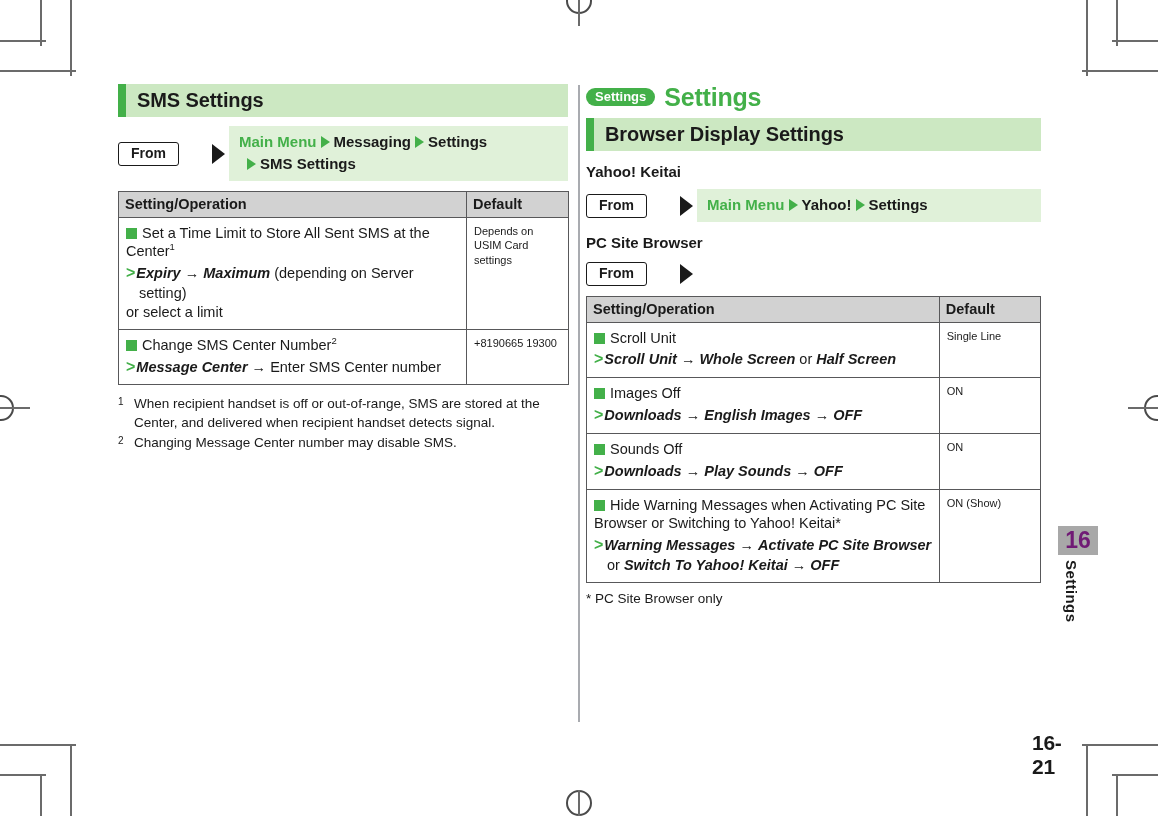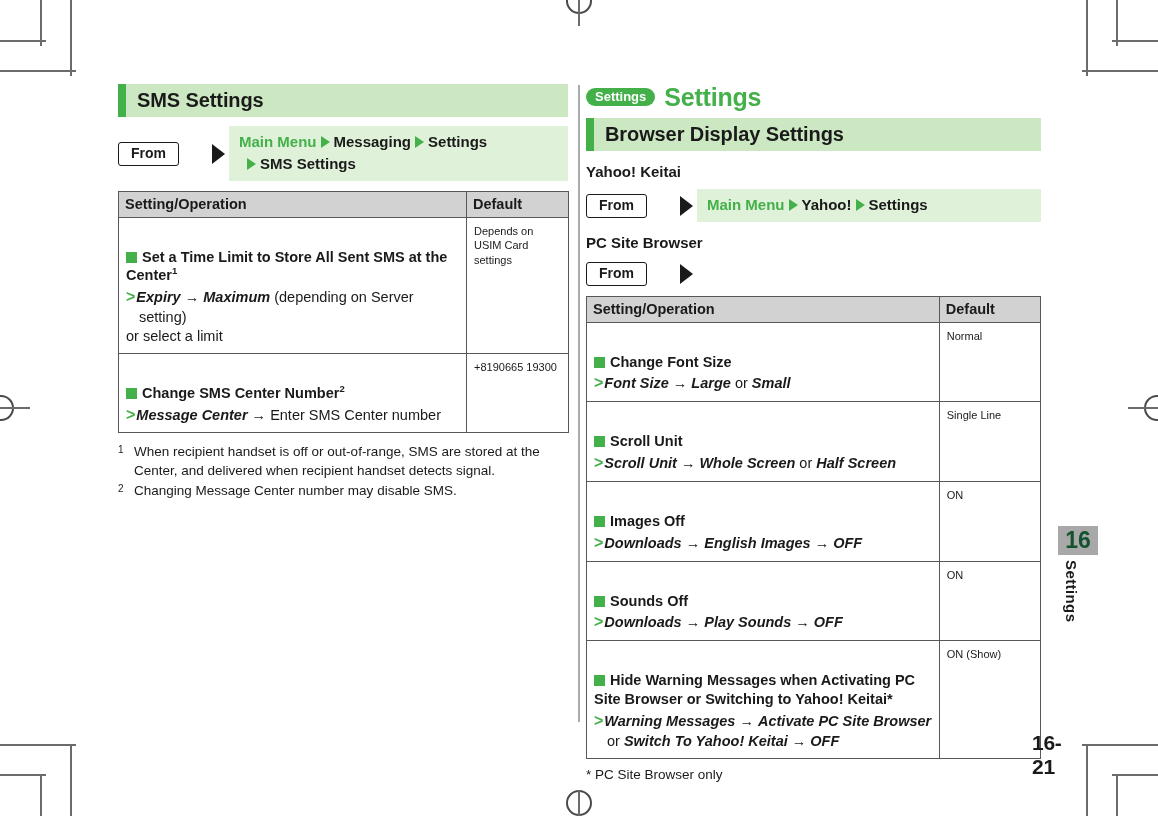--- a/index.html
+++ b/index.html
@@ -173,21 +173,21 @@
     font-weight: normal;
   }
   .sq {
     display: inline-block;
     width: 11px;
     height: 11px;
     background: #43b049;
     margin-right: 5px;
     vertical-align: -1px;
   }
-  .op-title { font-weight: bold; margin-top: 24px; }
+  .op-title { font-weight: normal; }
   .op-step {
     margin-top: 2px;
     text-indent: -13px;
     padding-left: 13px;
   }
   .gt {
     color: #43b049;
     font-weight: bold;
     font-size: 16px;
     margin-right: 1px;
@@ -212,21 +212,21 @@
   .star-note { margin-top: 8px; font-size: 13.5px; }
 
   
   .tab-num {
     position: absolute;
     left: 1058px;
     top: 526px;
     width: 40px;
     height: 29px;
     background: #a8a8a8;
-    color: #14532d;
+    color: #701a75;
     font-size: 23px;
     font-weight: bold;
     display: flex;
     align-items: center;
     justify-content: center;
   }
   .tab-word {
     position: absolute;
     left: 1063px;
     top: 560px;
@@ -386,27 +386,20 @@
           <col style="width:352px;">
           <col style="width:101px;">
         </colgroup>
       <thead>
         <tr>
           <th>Setting/Operation</th>
           <th>Default</th>
         </tr>
       </thead>
       <tbody id="right-tbody">
-          <tr>
-            <td class="op">
-              <div class="op-title"><span class="sq"></span><span>Change Font Size</span></div>
-              <div class="op-step"><span class="gt">&gt;</span><span class="it">Font Size</span><span class="arr"> → </span><span class="it">Large</span><span class="reg"> or </span><span class="it">Small</span></div>
-            </td>
-            <td class="def">Normal</td>
-          </tr>
           <tr>
             <td class="op">
               <div class="op-title"><span class="sq"></span><span>Scroll Unit</span></div>
               <div class="op-step"><span class="gt">&gt;</span><span class="it">Scroll Unit</span><span class="arr"> → </span><span class="it">Whole Screen</span><span class="reg"> or </span><span class="it">Half Screen</span></div>
             </td>
             <td class="def">Single Line</td>
           </tr>
           <tr>
             <td class="op">
               <div class="op-title"><span class="sq"></span><span>Images Off</span></div>

